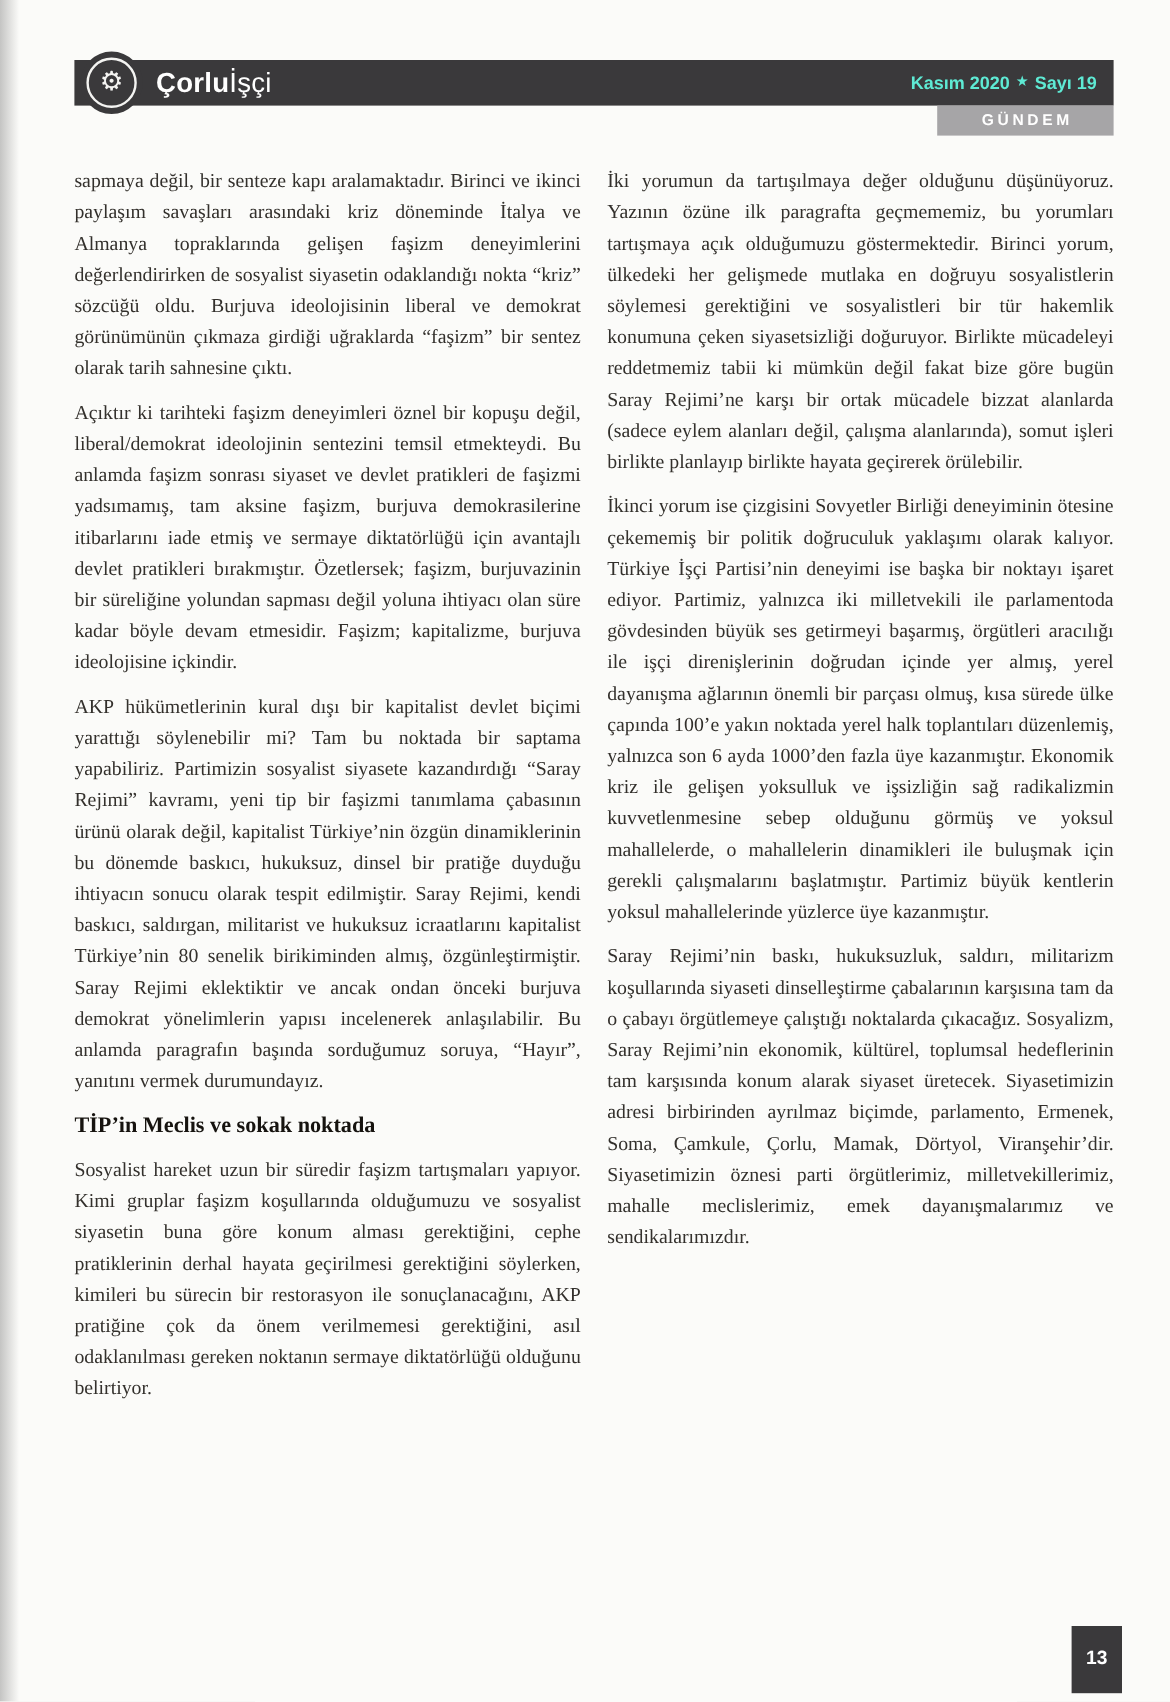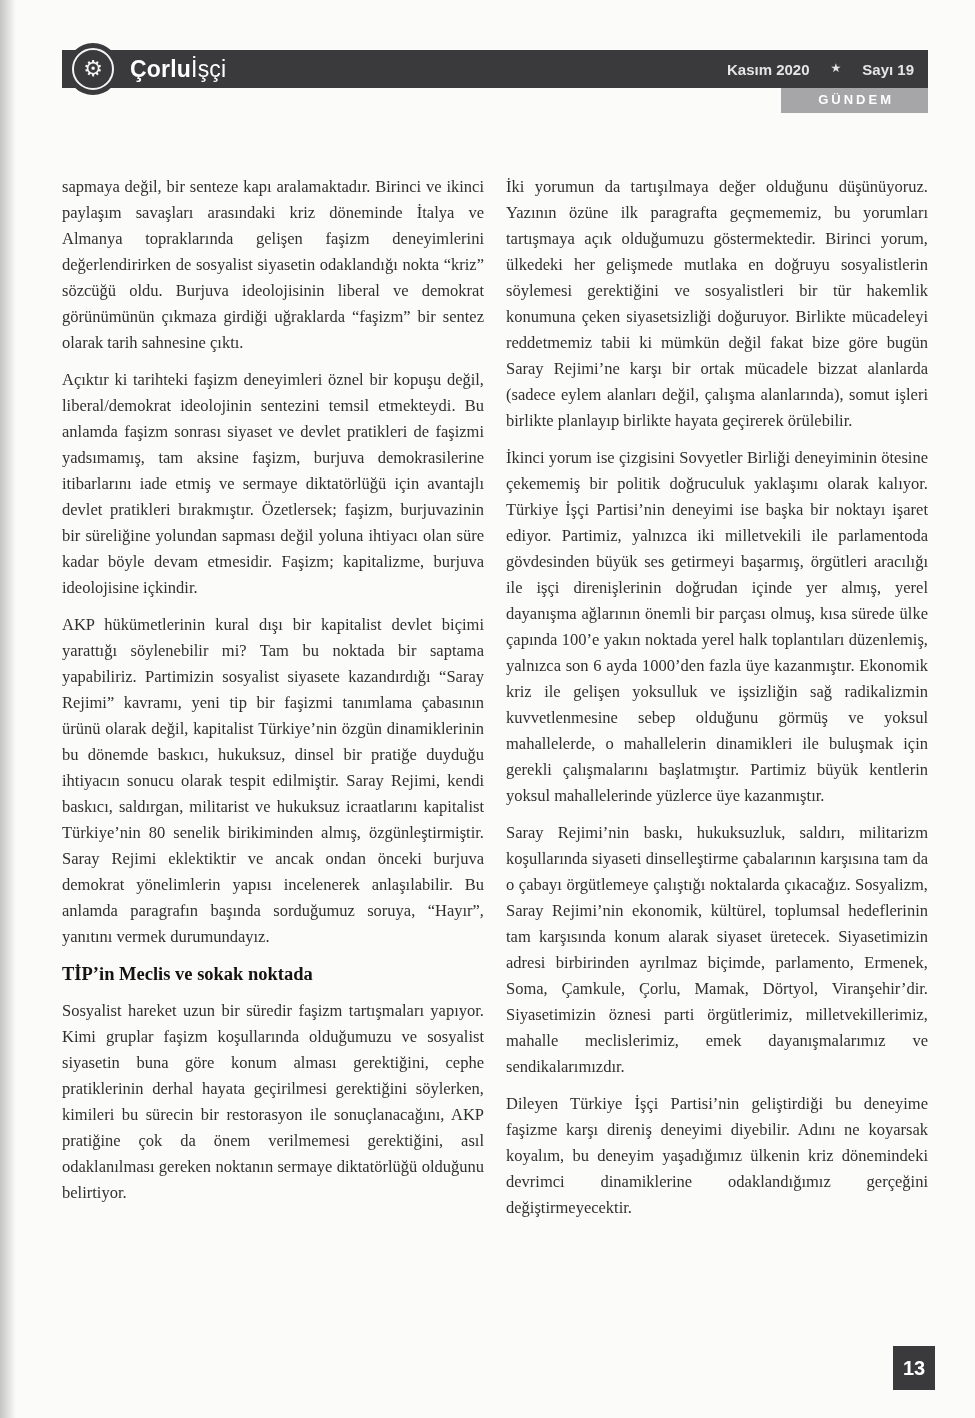--- a/index.html
+++ b/index.html
@@ -61,27 +61,27 @@
     font-family: "Liberation Sans", sans-serif;
     font-size: 23px;
     letter-spacing: 0.2px;
     line-height: 1;
   }
   .masthead-title .bold  { font-weight: 700; }
   .masthead-title .light { font-weight: 400; }
   .issue-info {
     margin-left: auto;
     margin-right: 14px;
-    color: #e5e5e5;
+    color: #5eead4;
     font-family: "Liberation Sans", sans-serif;
     font-size: 15px;
     font-weight: 700;
     display: flex;
     align-items: center;
-    gap: 21px;
+    gap: 5px;
     white-space: nowrap;
   }
   .issue-info .star {
     font-size: 12px;
     font-family: "DejaVu Sans", sans-serif;
     transform: translateY(-1px);
   }
   
   .badge-row {
     position: absolute;
@@ -107,48 +107,47 @@
     display: flex;
     gap: 22px;
   }
   .col {
     flex: 1 1 0;
     min-width: 0;
     color: var(--text_color, #33302c);
     font-size: 16.5px;
     line-height: 26px;
     text-align: justify;
-    margin-top: 36px;
   }
   .para {
     margin-bottom: 11px;
     hyphens: auto;
     -webkit-hyphens: auto;
   }
   .crosshead {
     font-family: "Liberation Serif", serif;
     font-size: 18.5px;
     font-weight: 700;
     color: #16130f;
     text-align: left;
     margin: 13px 0 12px 0;
     line-height: 1.25;
   }
   .crosshead + .crosshead { margin-top: 0; }
   
   .page-number {
     position: absolute;
     right: 40px;
-    bottom: 28px;
+    bottom: 7px;
     width: 42px;
-    height: 44px;
+    height: 56px;
     background: var(--bar_color, #3a393b);
     color: #ffffff;
     font-family: "Liberation Sans", sans-serif;
-    font-size: 20px;
+    font-size: 16px;
     font-weight: 700;
     display: flex;
     align-items: center;
     justify-content: center;
   }
 </style>
 </head>
 <body>
 
 <div class="page">
@@ -179,18 +178,17 @@
       <p class="para">sapmaya değil, bir senteze kapı aralamaktadır. Birinci ve ikinci paylaşım savaşları arasındaki kriz döneminde İtalya ve Almanya topraklarında gelişen faşizm deneyimlerini değerlendirirken de sosyalist siyasetin odaklandığı nokta “kriz” sözcüğü oldu. Burjuva ideolojisinin liberal ve demokrat görünümünün çıkmaza girdiği uğraklarda “faşizm” bir sentez olarak tarih sahnesine çıktı.</p>
       <p class="para">Açıktır ki tarihteki faşizm deneyimleri öznel bir kopuşu değil, liberal/demokrat ideolojinin sentezini temsil etmekteydi. Bu anlamda faşizm sonrası siyaset ve devlet pratikleri de faşizmi yadsımamış, tam aksine faşizm, burjuva demokrasilerine itibarlarını iade etmiş ve sermaye diktatörlüğü için avantajlı devlet pratikleri bırakmıştır. Özetlersek; faşizm, burjuvazinin bir süreliğine yolundan sapması değil yoluna ihtiyacı olan süre kadar böyle devam etmesidir. Faşizm; kapitalizme, burjuva ideolojisine içkindir.</p>
       <p class="para">AKP hükümetlerinin kural dışı bir kapitalist devlet biçimi yarattığı söylenebilir mi? Tam bu noktada bir saptama yapabiliriz. Partimizin sosyalist siyasete kazandırdığı “Saray Rejimi” kavramı, yeni tip bir faşizmi tanımlama çabasının ürünü olarak değil, kapitalist Türkiye’nin özgün dinamiklerinin bu dönemde baskıcı, hukuksuz, dinsel bir pratiğe duyduğu ihtiyacın sonucu olarak tespit edilmiştir. Saray Rejimi, kendi baskıcı, saldırgan, militarist ve hukuksuz icraatlarını kapitalist Türkiye’nin 80 senelik birikiminden almış, özgünleştirmiştir. Saray Rejimi eklektiktir ve ancak ondan önceki burjuva demokrat yönelimlerin yapısı incelenerek anlaşılabilir. Bu anlamda paragrafın başında sorduğumuz soruya, “Hayır”, yanıtını vermek durumundayız.</p>
       <h2 class="crosshead">TİP’in Meclis ve sokak noktada</h2>
       <p class="para">Sosyalist hareket uzun bir süredir faşizm tartışmaları yapıyor. Kimi gruplar faşizm koşullarında olduğumuzu ve sosyalist siyasetin buna göre konum alması gerektiğini, cephe pratiklerinin derhal hayata geçirilmesi gerektiğini söylerken, kimileri bu sürecin bir restorasyon ile sonuçlanacağını, AKP pratiğine çok da önem verilmemesi gerektiğini, asıl odaklanılması gereken noktanın sermaye diktatörlüğü olduğunu belirtiyor.</p>
     </div>
     <div class="col">
       <p class="para">İki yorumun da tartışılmaya değer olduğunu düşünüyoruz. Yazının özüne ilk paragrafta geçmememiz, bu yorumları tartışmaya açık olduğumuzu göstermektedir. Birinci yorum, ülkedeki her gelişmede mutlaka en doğruyu sosyalistlerin söylemesi gerektiğini ve sosyalistleri bir tür hakemlik konumuna çeken siyasetsizliği doğuruyor. Birlikte mücadeleyi reddetmemiz tabii ki mümkün değil fakat bize göre bugün Saray Rejimi’ne karşı bir ortak mücadele bizzat alanlarda (sadece eylem alanları değil, çalışma alanlarında), somut işleri birlikte planlayıp birlikte hayata geçirerek örülebilir.</p>
       <p class="para">İkinci yorum ise çizgisini Sovyetler Birliği deneyiminin ötesine çekememiş bir politik doğruculuk yaklaşımı olarak kalıyor. Türkiye İşçi Partisi’nin deneyimi ise başka bir noktayı işaret ediyor. Partimiz, yalnızca iki milletvekili ile parlamentoda gövdesinden büyük ses getirmeyi başarmış, örgütleri aracılığı ile işçi direnişlerinin doğrudan içinde yer almış, yerel dayanışma ağlarının önemli bir parçası olmuş, kısa sürede ülke çapında 100’e yakın noktada yerel halk toplantıları düzenlemiş, yalnızca son 6 ayda 1000’den fazla üye kazanmıştır. Ekonomik kriz ile gelişen yoksulluk ve işsizliğin sağ radikalizmin kuvvetlenmesine sebep olduğunu görmüş ve yoksul mahallelerde, o mahallelerin dinamikleri ile buluşmak için gerekli çalışmalarını başlatmıştır. Partimiz büyük kentlerin yoksul mahallelerinde yüzlerce üye kazanmıştır.</p>
       <p class="para">Saray Rejimi’nin baskı, hukuksuzluk, saldırı, militarizm koşullarında siyaseti dinselleştirme çabalarının karşısına tam da o çabayı örgütlemeye çalıştığı noktalarda çıkacağız. Sosyalizm, Saray Rejimi’nin ekonomik, kültürel, toplumsal hedeflerinin tam karşısında konum alarak siyaset üretecek. Siyasetimizin adresi birbirinden ayrılmaz biçimde, parlamento, Ermenek, Soma, Çamkule, Çorlu, Mamak, Dörtyol, Viranşehir’dir. Siyasetimizin öznesi parti örgütlerimiz, milletvekillerimiz, mahalle meclislerimiz, emek dayanışmalarımız ve sendikalarımızdır.</p>
-      <p class="para">Dileyen Türkiye İşçi Partisi’nin geliştirdiği bu deneyime faşizme karşı direniş deneyimi diyebilir. Adını ne koyarsak koyalım, bu deneyim yaşadığımız ülkenin kriz dönemindeki devrimci dinamiklerine odaklandığımız gerçeğini değiştirmeyecektir.</p>
     </div>
   </main>
 
   <div class="page-number">13</div>
 </div>
 
 </body></html>

